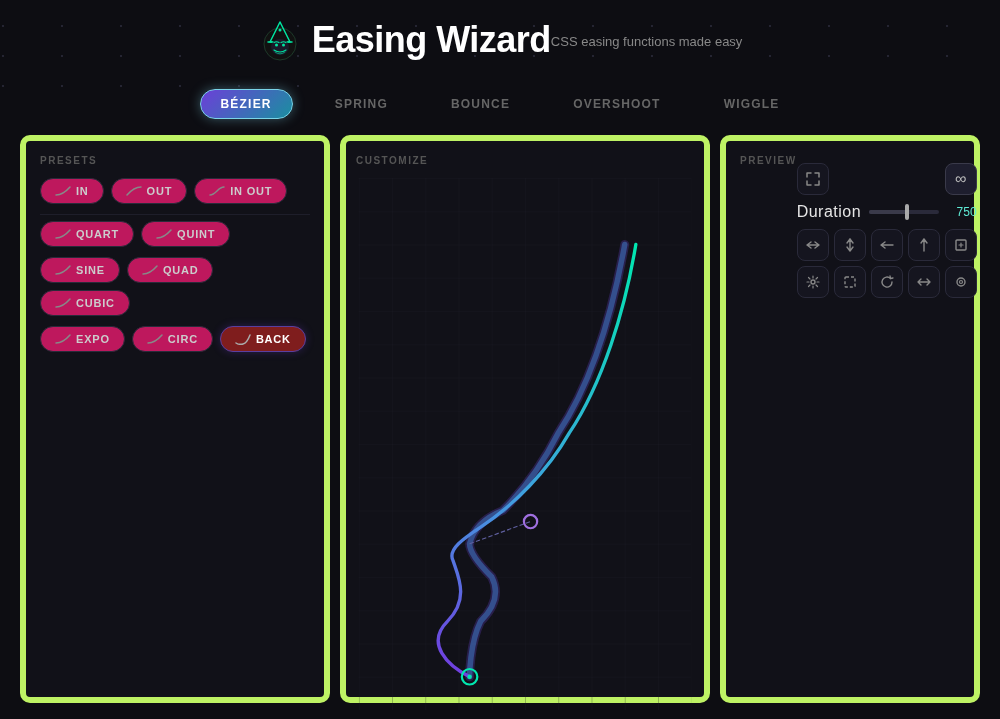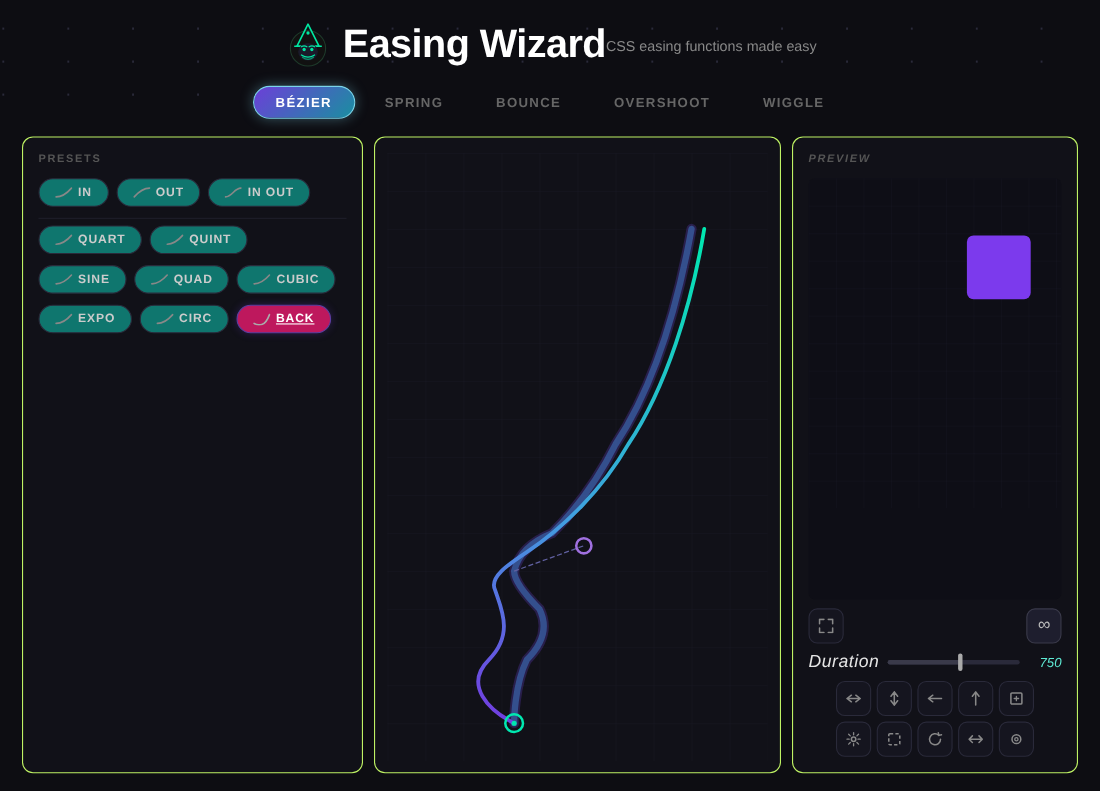--- a/index.html
+++ b/index.html
@@ -67,23 +67,24 @@
     }
     .app-subtitle {
       font-size: 13px;
       color: #888;
       margin-top: 2px;
     }
 
     
     .nav-tabs {
       display: flex;
-      gap: 6px;
+      gap: 21px;
       margin-bottom: 16px;
       align-items: center;
+      margin-top: 11px;
     }
     .nav-tab {
       padding: 7px 20px;
       border-radius: 999px;
       font-size: 12px;
       font-weight: 600;
       letter-spacing: 1.2px;
       cursor: pointer;
       border: 1px solid transparent;
       background: transparent;
@@ -102,21 +103,21 @@
       display: flex;
       gap: 10px;
       width: 100%;
       flex: 1;
       min-height: 0;
     }
 
     
     .panel {
       background: #111118;
-      border: 1px solid #bef264;
+      border: 6px solid #bef264;
       border-radius: 10px;
       padding: 14px;
     }
 
     
     .presets-panel {
       width: 310px;
       flex-shrink: 0;
     }
     .panel-label {
@@ -132,33 +133,32 @@
       gap: 7px;
       margin-bottom: 10px;
     }
     .preset-btn {
       display: flex;
       align-items: center;
       gap: 5px;
       padding: 6px 14px;
       border: 1px solid #2a2a3a;
       border-radius: 999px;
-      background: #0f766e;
+      background: #be185d;
       color: #ccc;
       font-size: 11px;
       font-weight: 600;
       letter-spacing: 0.8px;
       cursor: pointer;
     }
     .preset-btn.active-preset {
       border-color: #5a3fa0;
-      background: #be185d;
+      background: #7f1d1d;
       color: #fff;
       box-shadow: 0 0 8px rgba(100, 60, 200, 0.3);
-      text-decoration: underline;
     }
     .preset-btn svg {
       width: 16px;
       height: 12px;
       flex-shrink: 0;
     }
     .preset-divider {
       width: 100%;
       height: 1px;
       background: #1e1e2a;
@@ -175,22 +175,20 @@
     .bezier-canvas {
       width: 100%;
       height: 100%;
     }
 
     
     .preview-panel {
       width: 260px;
       flex-shrink: 0;
       display: flex;
-      flex-direction: column;
-      font-style: italic;
     }
     .preview-grid {
       flex: 1;
       position: relative;
       overflow: hidden;
       border-radius: 6px;
       background: #0e0e16;
     }
     .preview-grid-lines {
       position: absolute;
@@ -418,20 +416,21 @@
         <button class="preset-btn active-preset">
           <svg viewBox="0 0 16 12">
               <path d="M1 10 Q4 12 8 11 Q12 10 15 2" stroke="#aaa" stroke-width="1.5" fill="none" stroke-linecap="round"></path>
             </svg>
           <span>BACK</span>
         </button>
       </div>
     </div>
 
     <div class="panel customize-panel">
+      <div class="panel-label">CUSTOMIZE</div>
       <div class="curve-container">
         <svg class="bezier-canvas" viewBox="0 0 300 480" preserveAspectRatio="xMidYMid meet">
 
           <defs>
             <pattern id="smallGrid" width="30" height="30" patternUnits="userSpaceOnUse">
               <path d="M 30 0 L 0 0 0 30" fill="none" stroke="#1a1a26" stroke-width="0.5"></path>
             </pattern>
           </defs>
           <rect width="300" height="480" fill="url(#smallGrid)"></rect>
 

